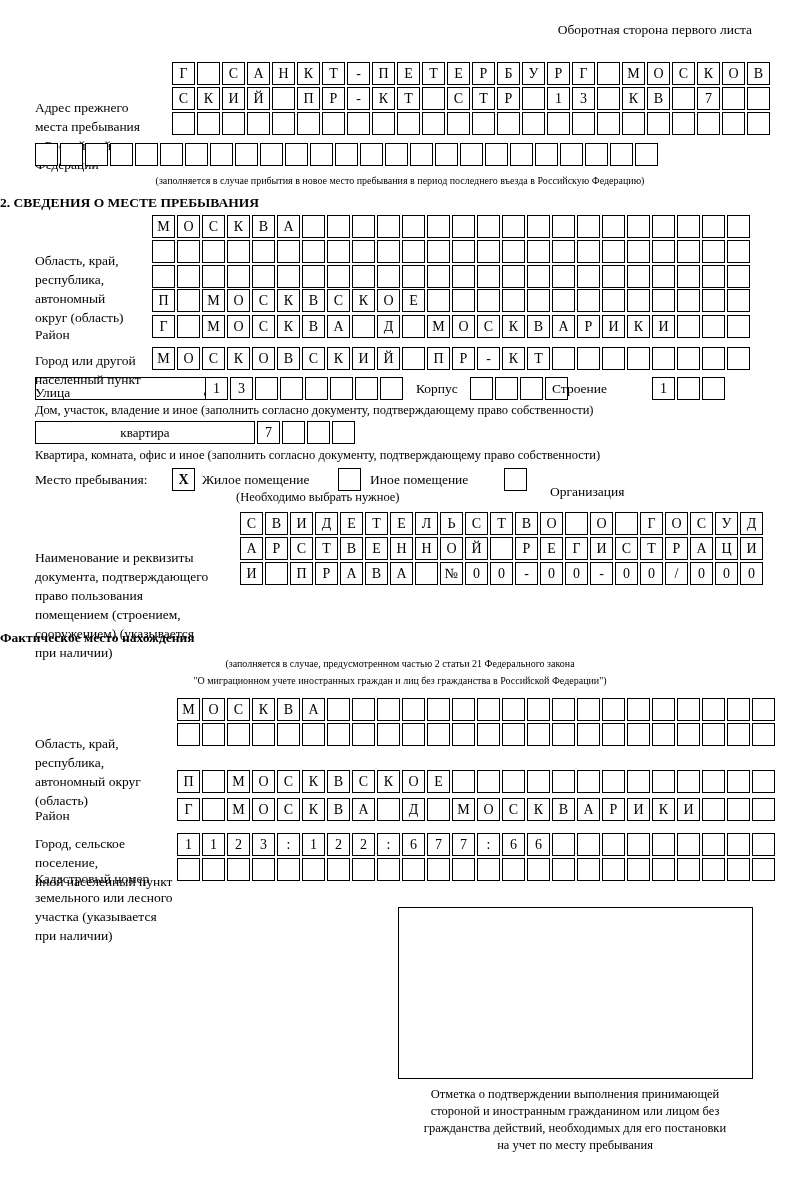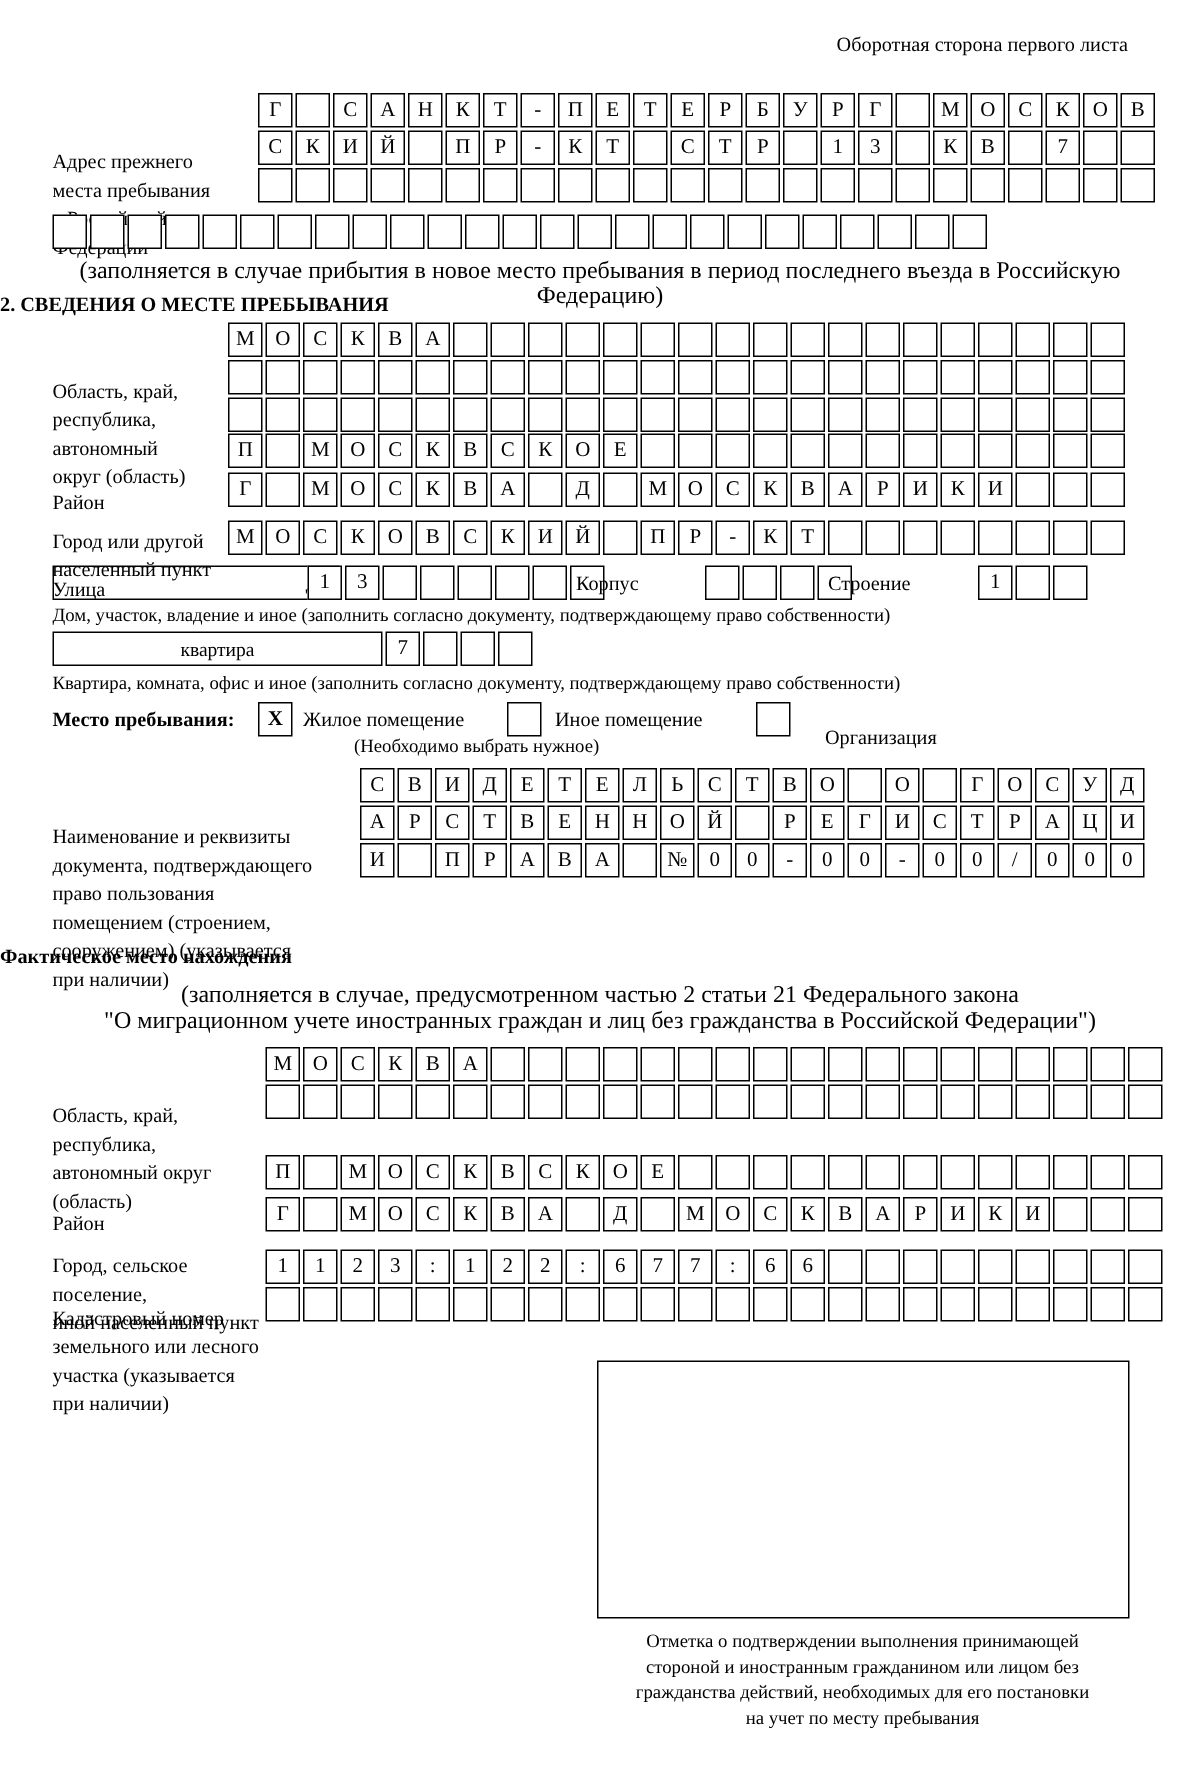--- a/index.html
+++ b/index.html
@@ -32,21 +32,21 @@
     line-height: 19px;
     white-space: pre-line;
     margin-top: 36px;
   }
   .lbl-small {
     font-size: 12.5px;
     line-height: 17px;
   }
   .center-note {
     text-align: center;
-    font-size: 16px;
+    font-size: 10px;
     line-height: 17px;
   }
   .sec-title {
     font-size: 13.5px;
     font-weight: bold;
     text-align: left;
     width: 100%;
   }
 
   
@@ -410,21 +410,21 @@
       <div class="cell">1</div>
       <div class="cell">3</div>
       <div class="cell"></div>
       <div class="cell"></div>
       <div class="cell"></div>
       <div class="cell"></div>
       <div class="cell"></div>
       <div class="cell"></div>
     </div>
   </div>
-  <div class="abs inline-lbl" style="left:384px; top:377px;">Корпус</div>
+  <div class="abs inline-lbl" style="left:416px; top:377px;">Корпус</div>
   <div class="abs" style="left:470px; top:377px;">
     <div class="row">
       <div class="cell"></div>
       <div class="cell"></div>
       <div class="cell"></div>
       <div class="cell"></div>
     </div>
   </div>
   <div class="abs inline-lbl" style="left:552px; top:377px;">Строение</div>
   <div class="abs" style="left:652px; top:377px;">
@@ -440,21 +440,21 @@
   <div class="abs" style="left:257px; top:421px;">
     <div class="row">
       <div class="cell">7</div>
       <div class="cell"></div>
       <div class="cell"></div>
       <div class="cell"></div>
     </div>
   </div>
   <div class="abs lbl-small" style="left:35px; top:447px;">Квартира, комната, офис и иное (заполнить согласно документу, подтверждающему право собственности)</div>
 
-  <div class="abs inline-lbl" style="left:35px; top:468px;font-weight:bold;">Место пребывания:</div>
+  <div class="abs inline-lbl" style="left:35px; top:468px;">Место пребывания:</div>
   <div class="abs checkbox" style="left:172px; top:468px;">X</div>
   <div class="abs inline-lbl" style="left:202px; top:468px;">Жилое помещение</div>
   <div class="abs checkbox" style="left:338px; top:468px;"></div>
   <div class="abs inline-lbl" style="left:370px; top:468px;">Иное помещение</div>
   <div class="abs checkbox" style="left:504px; top:468px;"></div>
   <div class="abs inline-lbl" style="left:550px; top:468px;margin-top:12px;">Организация</div>
   <div class="abs lbl-small" style="left:236px; top:489px;">(Необходимо выбрать нужное)</div>
 
   <div class="abs lbl" style="left:35px; top:512px; width:205px;">Наименование и реквизиты
 документа, подтверждающего

